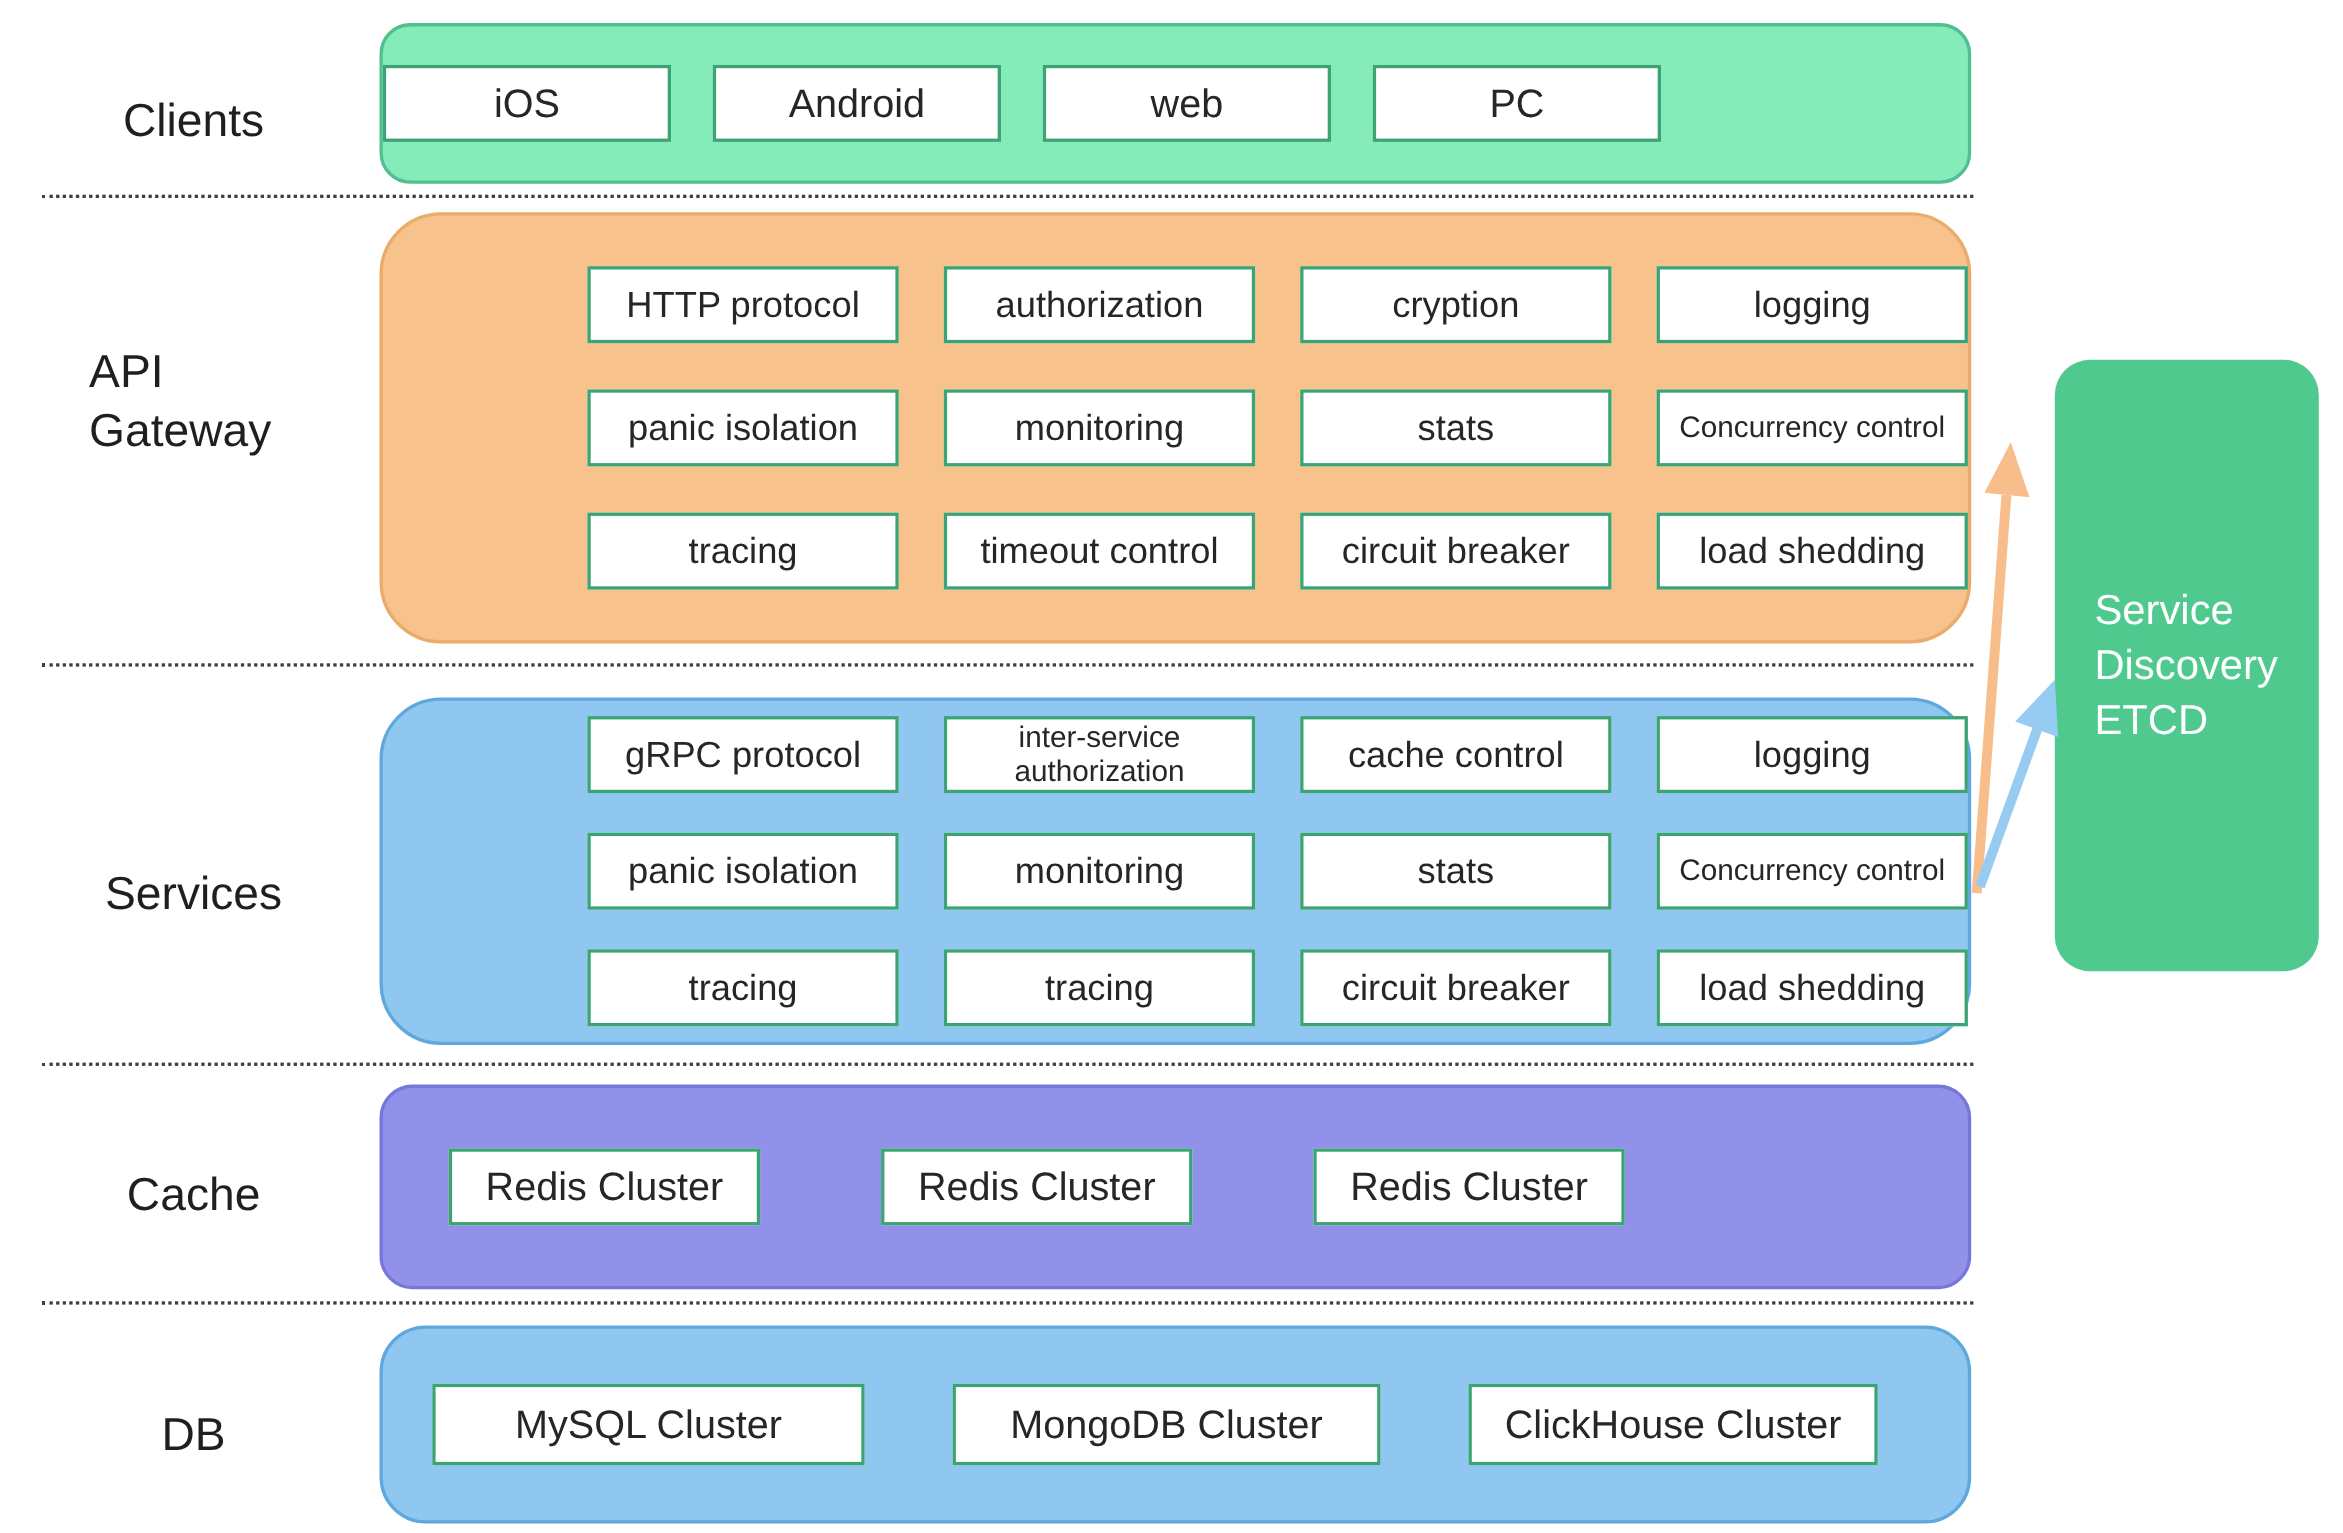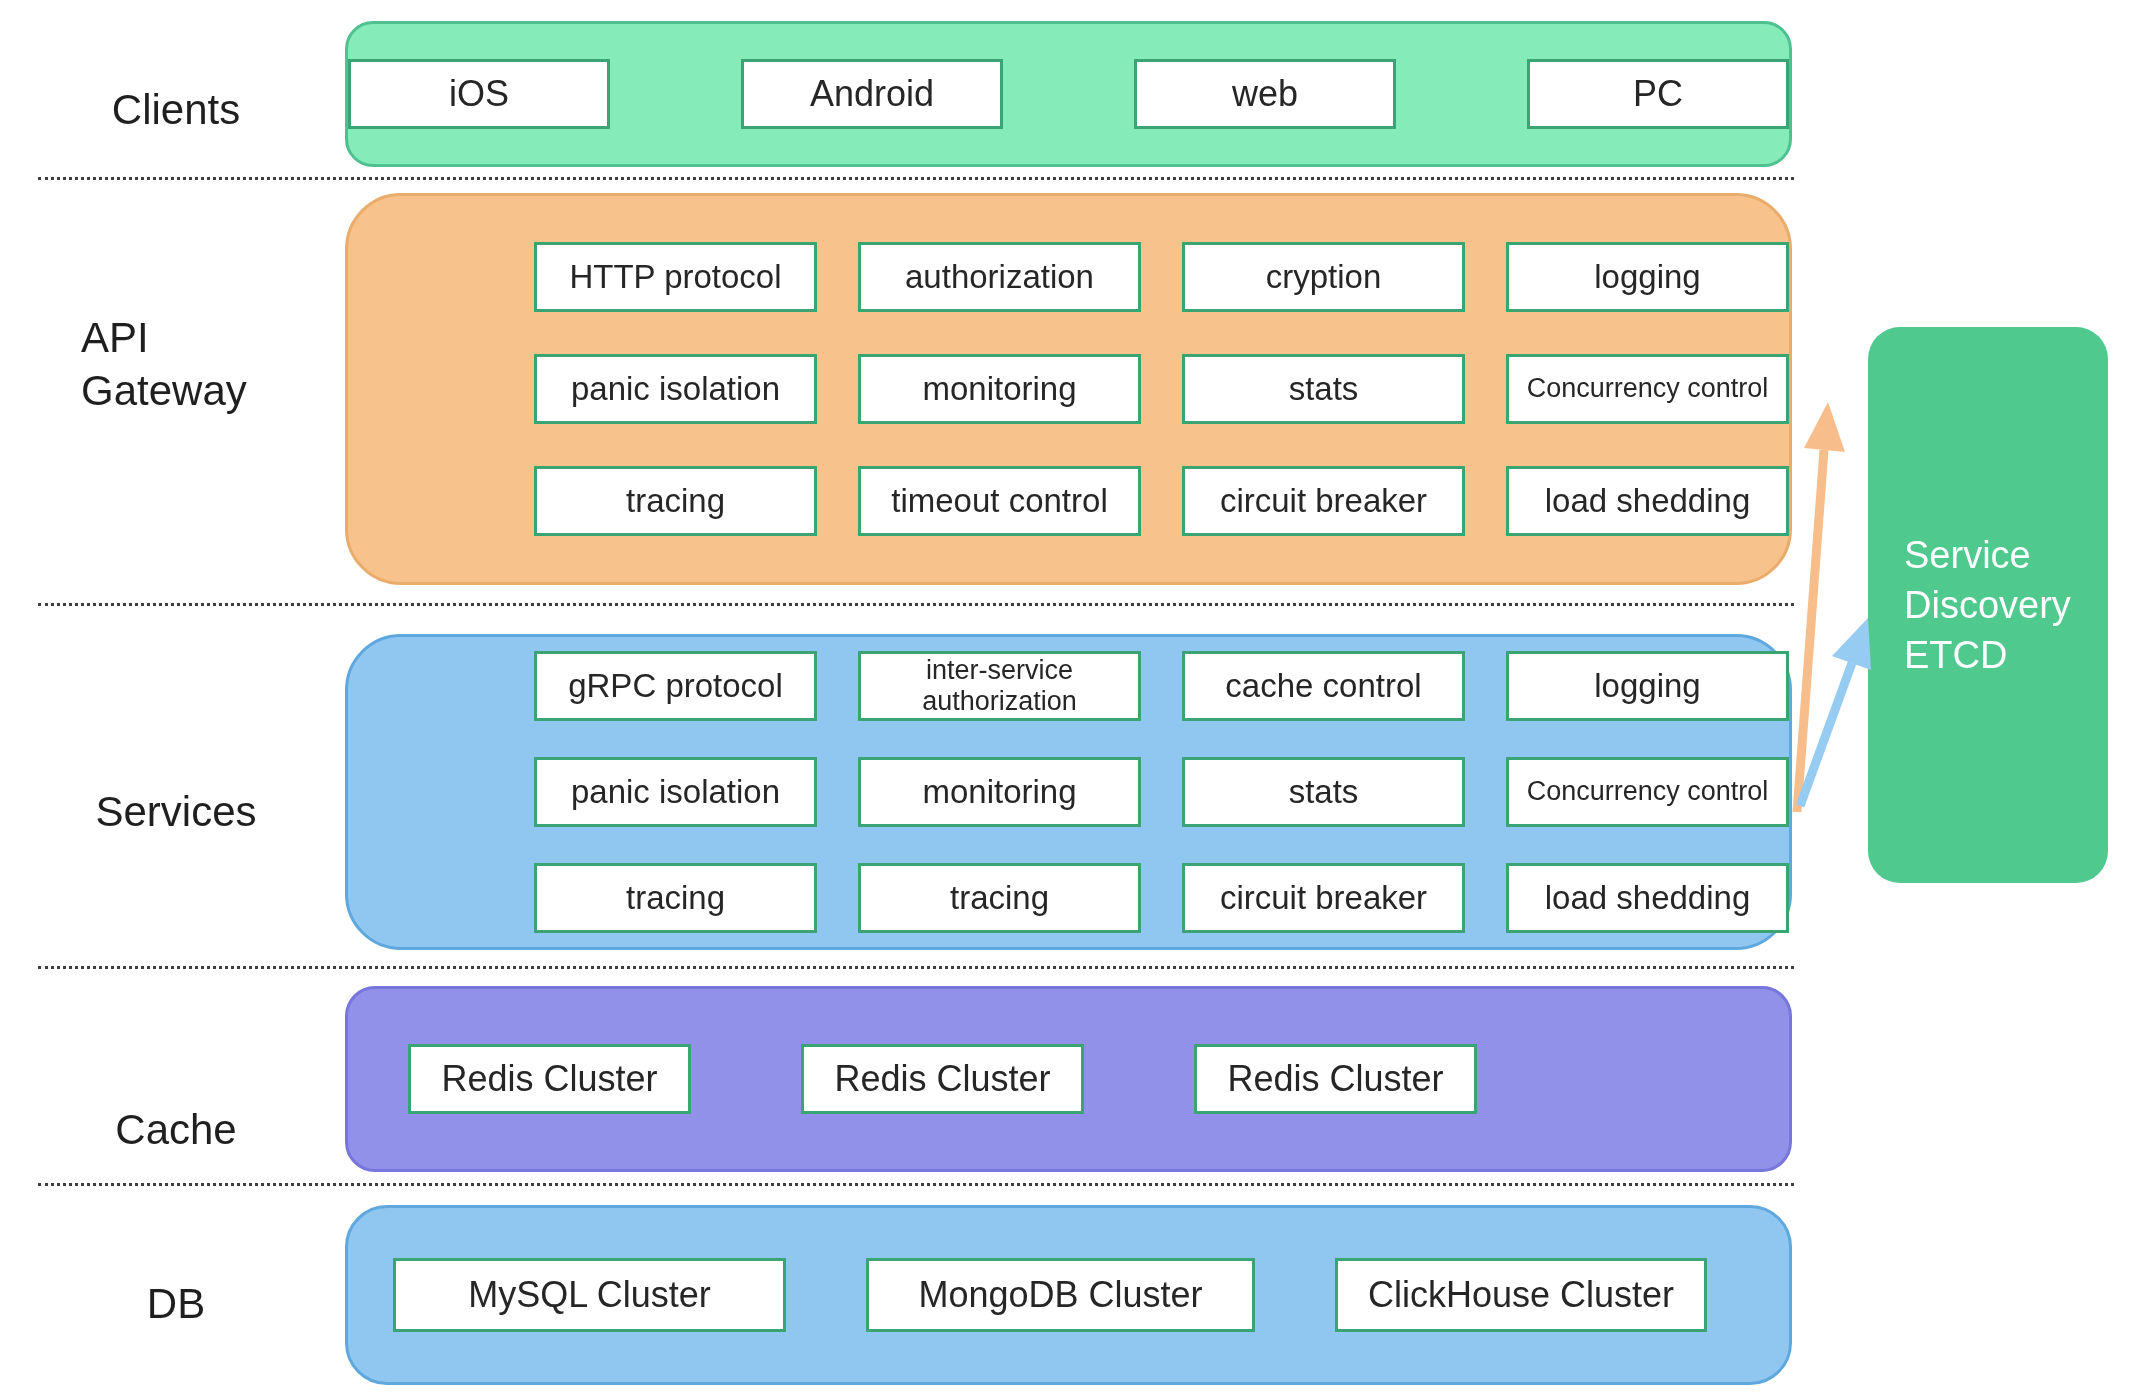--- a/index.html
+++ b/index.html
@@ -29,21 +29,21 @@
   
   .divider{position:absolute;left:38px;width:1756px;height:0;border-top:3px dotted #3f3f3f;}
   .div1{top:177px;} .div2{top:603px;} .div3{top:966px;} .div4{top:1183px;}
   
   .box{
     background:#ffffff;border:3px solid var(--box-border);box-sizing:border-box;
     display:flex;align-items:center;justify-content:center;text-align:center;
     color:#262626;font-size:33px;line-height:1.1;
   }
   
-  .clients-row{height:100%;display:flex;align-items:center;justify-content:space-between;gap:64px;}
+  .clients-row{height:100%;display:flex;align-items:center;justify-content:flex-start;gap:38px;}
   .client-box{width:262px;height:70px;font-size:36px;}
   
   .grid{height:100%;display:flex;flex-direction:column;justify-content:space-between;box-sizing:border-box;}
   .grid-gateway{padding:46px 0;}
   .grid-services{padding:14px 0;}
   .grid-row{display:flex;justify-content:flex-end;gap:41px;}
   .cell{width:283px;height:70px;}
   .cell.small{font-size:27px;line-height:1.15;padding:0 8px;}
   
   .cache-row{height:100%;display:flex;align-items:center;padding-left:60px;gap:110px;box-sizing:border-box;}
@@ -69,21 +69,21 @@
   .arrow-head-blue{fill:var(--arrow-blue);}
 </style>
 </head>
 <body>
 
 <div class="canvas">
 
   <div class="layer-label" style="top:84px"><span class="wrap">Clients</span></div>
   <div class="layer-label label-gateway" style="top:312px"><span class="wrap">API Gateway</span></div>
   <div class="layer-label" style="top:786px"><span class="wrap">Services</span></div>
-  <div class="layer-label" style="top:1104px"><span class="wrap">Cache</span></div>
+  <div class="layer-label" style="top:1060px"><span class="wrap">Cache</span></div>
   <div class="layer-label" style="top:1278px"><span class="wrap">DB</span></div>
 
   <div class="divider div1"></div>
   <div class="divider div2"></div>
   <div class="divider div3"></div>
   <div class="divider div4"></div>
 
   <div class="panel panel-clients">
     <div class="clients-row">
       <div class="box client-box">iOS</div>

